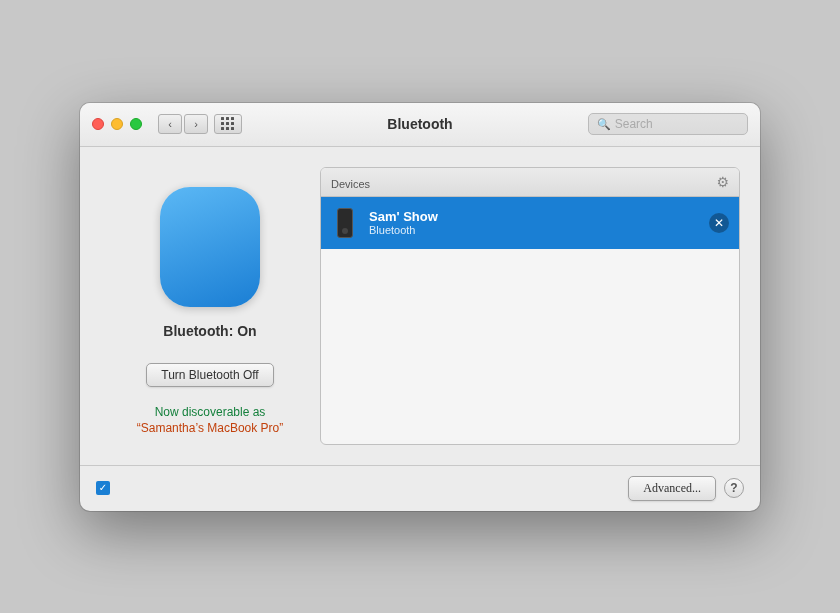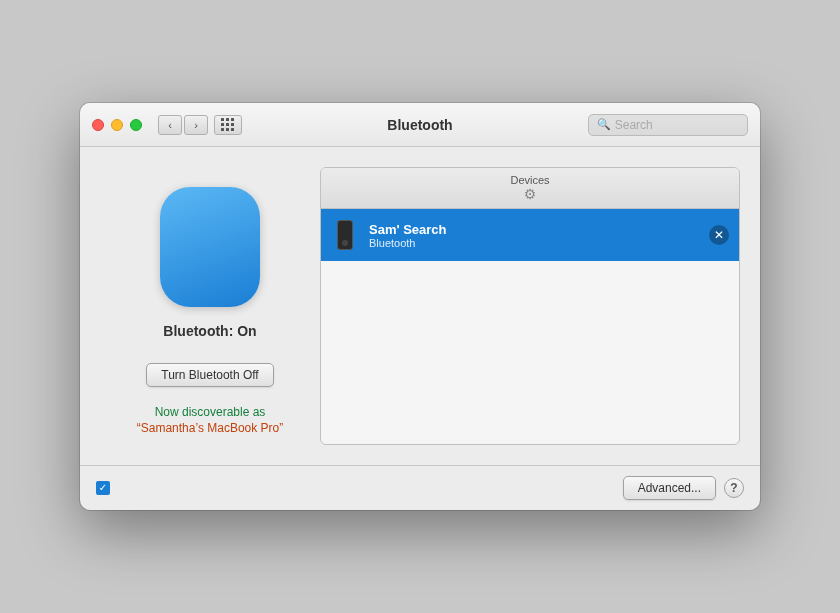--- a/index.html
+++ b/index.html
@@ -200,25 +200,24 @@
       border: 1px solid #c0c0c0;
       border-radius: 6px;
       overflow: hidden;
       display: flex;
       flex-direction: column;
     }
 
     .devices-header {
       display: flex;
       justify-content: space-between;
-      align-items: center;
+      align-items: flex-end;
       padding: 6px 10px;
       background: linear-gradient(to bottom, #ebebeb, #dcdcdc);
       border-bottom: 1px solid #c0c0c0;
-      flex-direction: column;
     }
 
     .devices-label {
       font-size: 11px;
       color: #555;
       font-weight: 500;
     }
 
     .gear-icon {
       color: #888;
@@ -341,20 +340,21 @@
 
     .advanced-btn {
       background: linear-gradient(to bottom, #f8f8f8, #e0e0e0);
       border: 1px solid #a0a0a0;
       border-radius: 5px;
       padding: 4px 14px;
       font-size: 12px;
       color: #333;
       cursor: pointer;
       box-shadow: 0 1px 2px rgba(0,0,0,0.1);
+      font-family: Liberation Serif, serif;
     }
 
     .help-btn {
       width: 20px;
       height: 20px;
       border-radius: 50%;
       background: linear-gradient(to bottom, #f8f8f8, #e0e0e0);
       border: 1px solid #a0a0a0;
       display: flex;
       align-items: center;
@@ -420,21 +420,21 @@
       <div class="devices-header">
         <span class="devices-label">Devices</span>
         <span class="gear-icon">⚙</span>
       </div>
       <div class="device-list">
         <div class="device-item selected">
           <div class="device-icon">
             <div class="phone-shape"></div>
           </div>
           <div class="device-info">
-            <div class="device-name">Sam' Search</div>
+            <div class="device-name">Sam' Show</div>
             <div class="device-status">Bluetooth</div>
           </div>
           <button class="remove-btn">
             <span>✕</span>
           </button>
         </div>
       </div>
     </div>
   </div>
 

